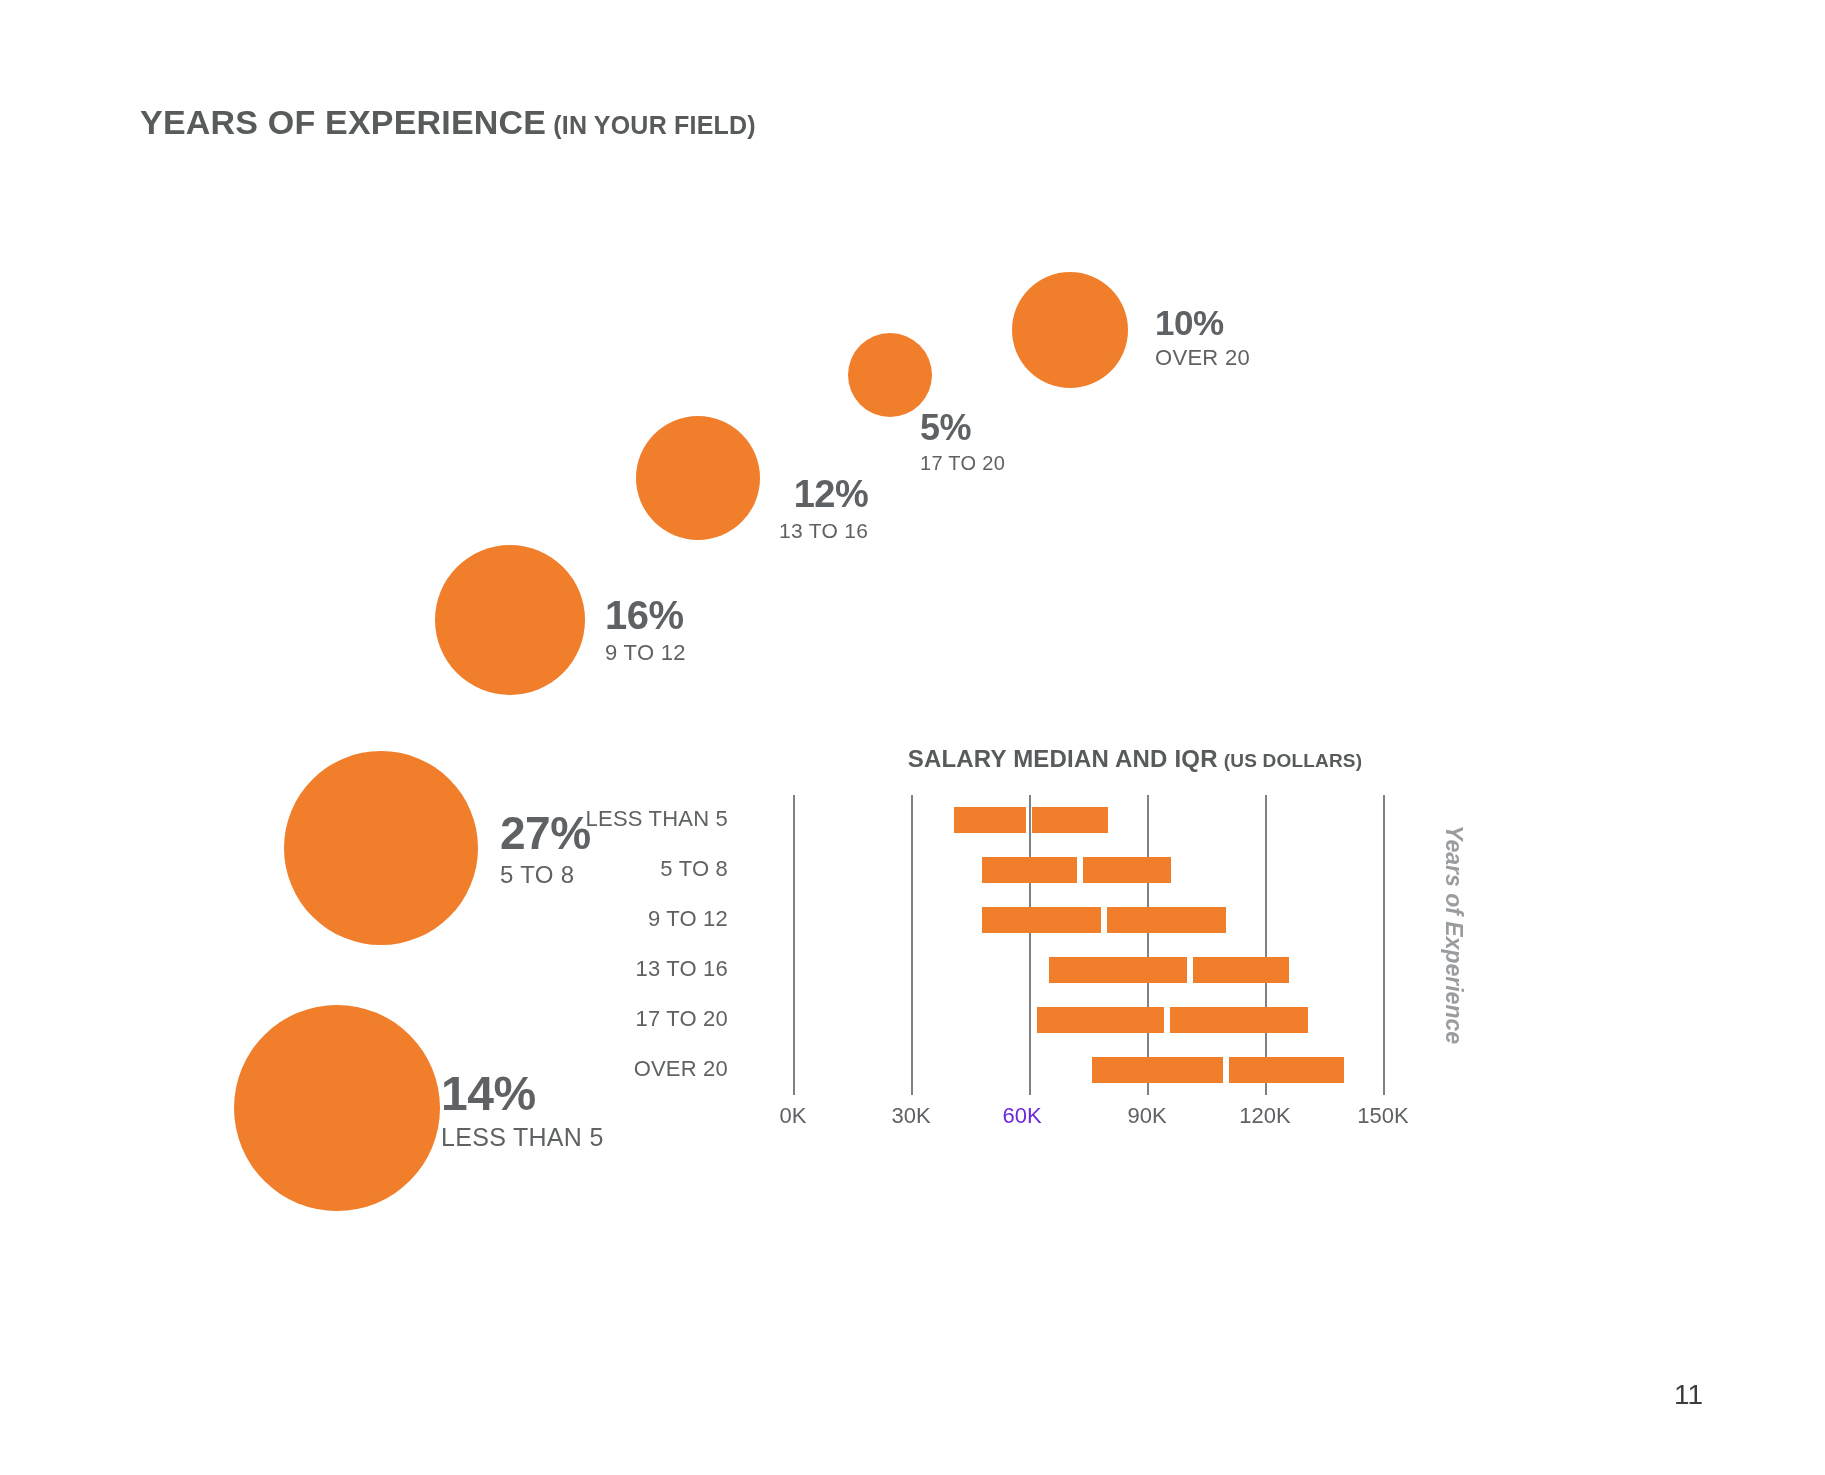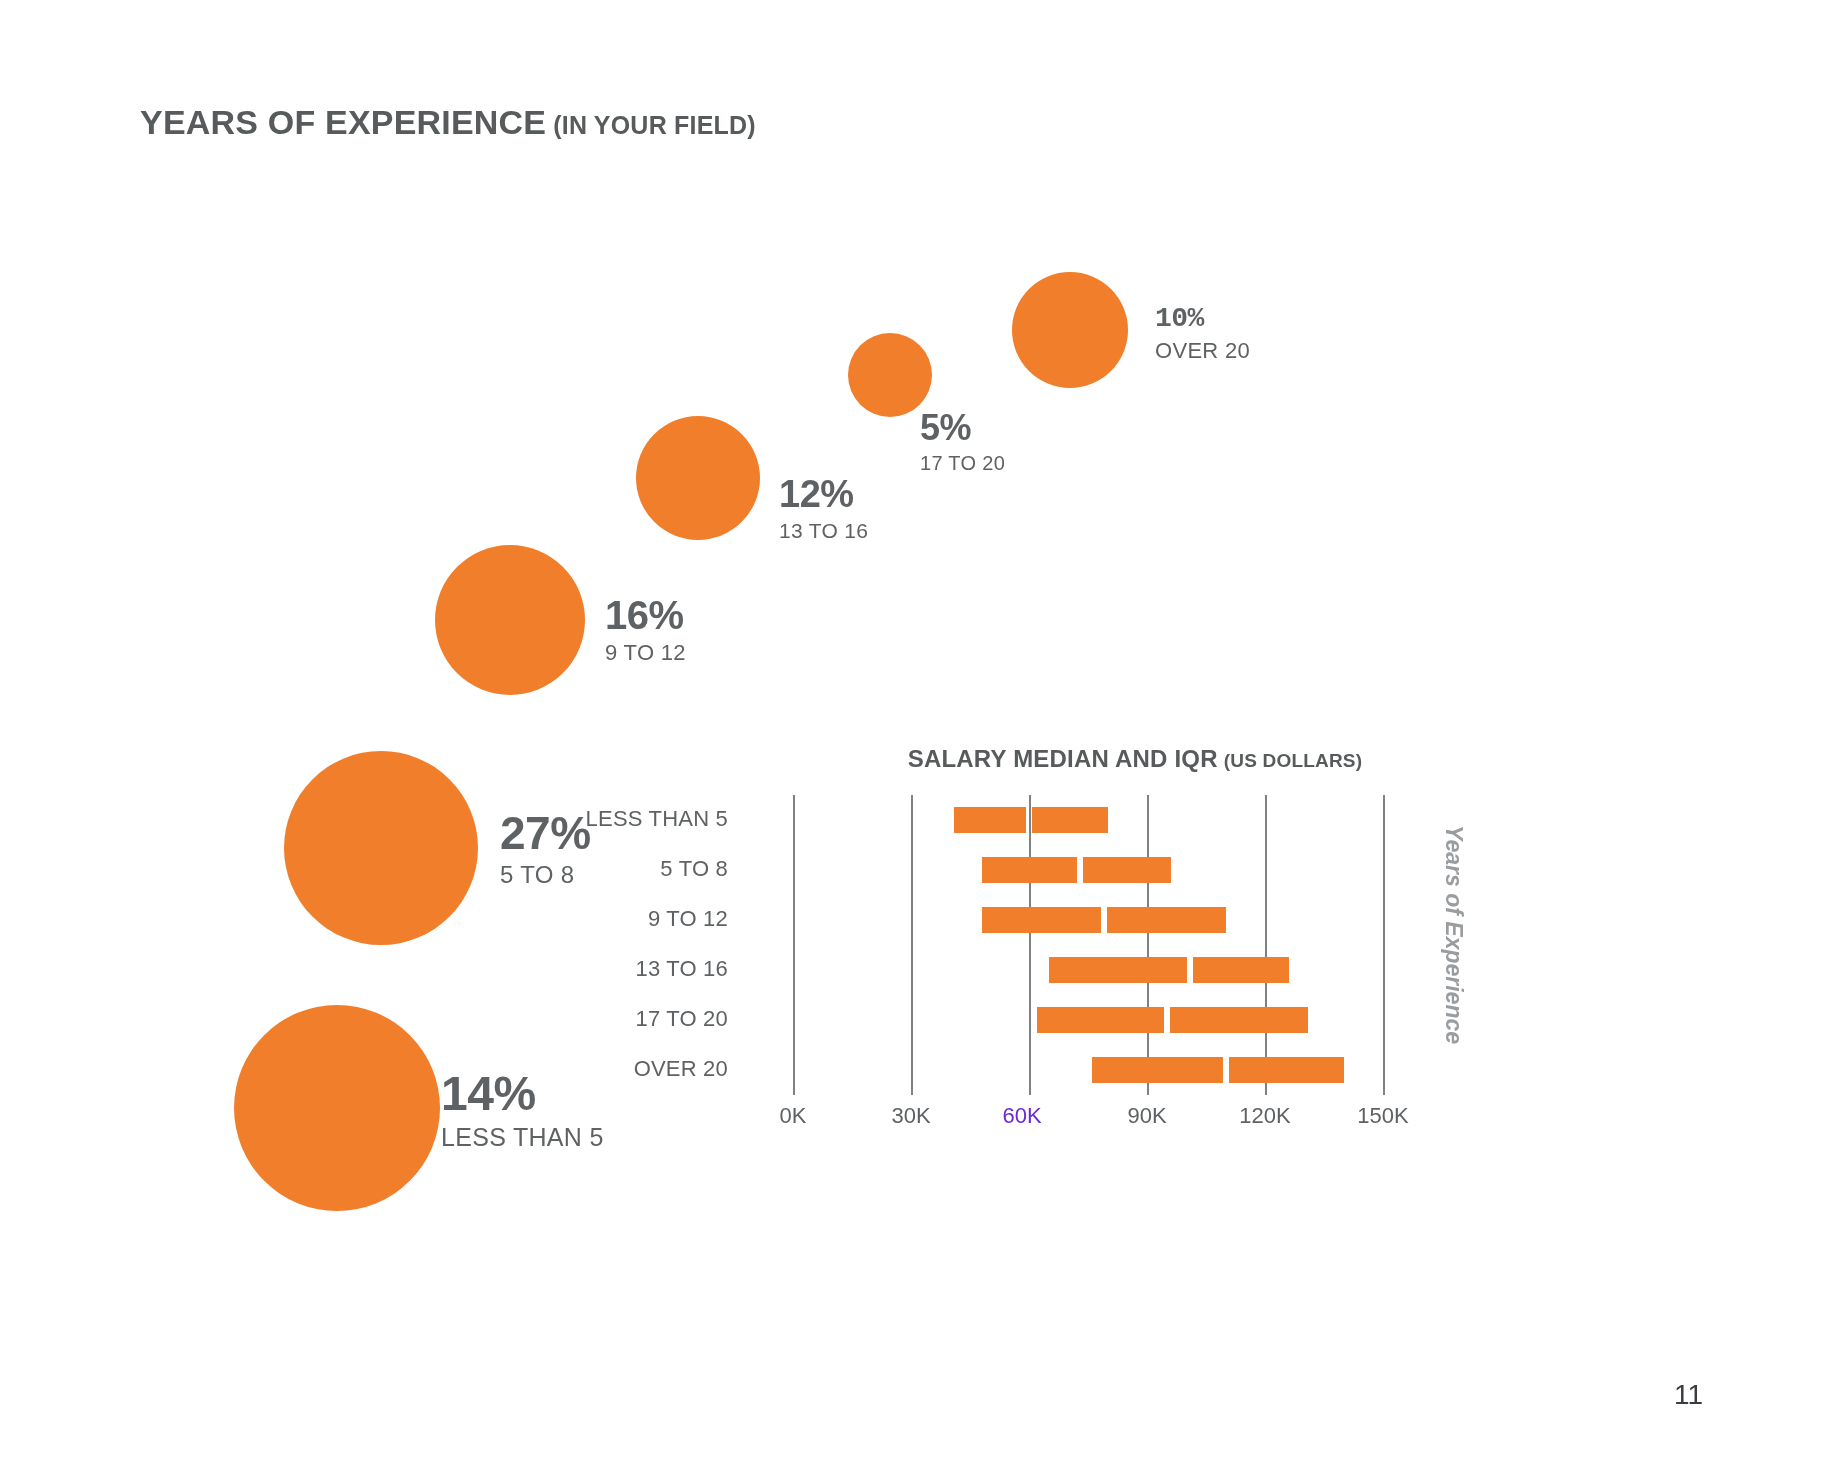--- a/index.html
+++ b/index.html
@@ -200,32 +200,32 @@
     <div class="bubble-label" style="left: 500px; top: 810px;">
       <span class="bubble-pct" style="font-size: 46px;">27%</span>
       <span class="bubble-cat" style="font-size: 24px;">5 TO 8</span>
     </div>
     <div class="bubble" style="left: 435px; top: 545px; width: 150px; height: 150px; background: rgb(240, 126, 43);"></div>
     <div class="bubble-label" style="left: 605px; top: 595px;">
       <span class="bubble-pct" style="font-size: 40px;">16%</span>
       <span class="bubble-cat" style="font-size: 22px;">9 TO 12</span>
     </div>
     <div class="bubble" style="left: 636px; top: 416px; width: 124px; height: 124px; background: rgb(240, 126, 43);"></div>
-    <div class="bubble-label" style="left: 779px; top: 475px;">
+    <div class="bubble-label" style="left: 779px; top: 475px; text-align: right;">
       <span class="bubble-pct" style="font-size: 38px;">12%</span>
       <span class="bubble-cat" style="font-size: 21px;">13 TO 16</span>
     </div>
     <div class="bubble" style="left: 848px; top: 333px; width: 84px; height: 84px; background: rgb(240, 126, 43);"></div>
     <div class="bubble-label" style="left: 920px; top: 410px;">
       <span class="bubble-pct" style="font-size: 36px;">5%</span>
       <span class="bubble-cat" style="font-size: 20px;">17 TO 20</span>
     </div>
     <div class="bubble" style="left: 1012px; top: 272px; width: 116px; height: 116px; background: rgb(240, 126, 43);"></div>
     <div class="bubble-label" style="left: 1155px; top: 305px;">
-      <span class="bubble-pct" style="font-size: 28px; font-family: Liberation Mono, monospace;">10%</span>
+      <span class="bubble-pct" style="font-size: 35px;">10%</span>
       <span class="bubble-cat" style="font-size: 22px;">OVER 20</span>
     </div>
   </div>
 
 <div id="iqr-chart">
   <div id="iqr-title">
     <span class="t-main">SALARY MEDIAN AND IQR</span><span class="t-sub">(US DOLLARS)</span>
   </div>
   <div id="plot">
     <div id="plot-area">

